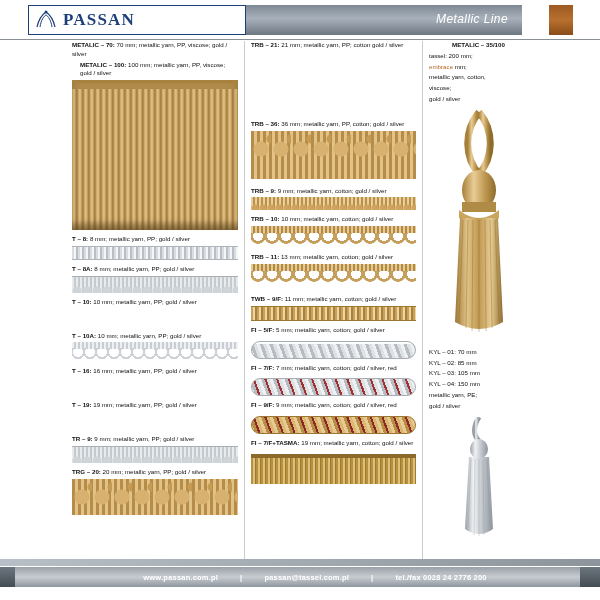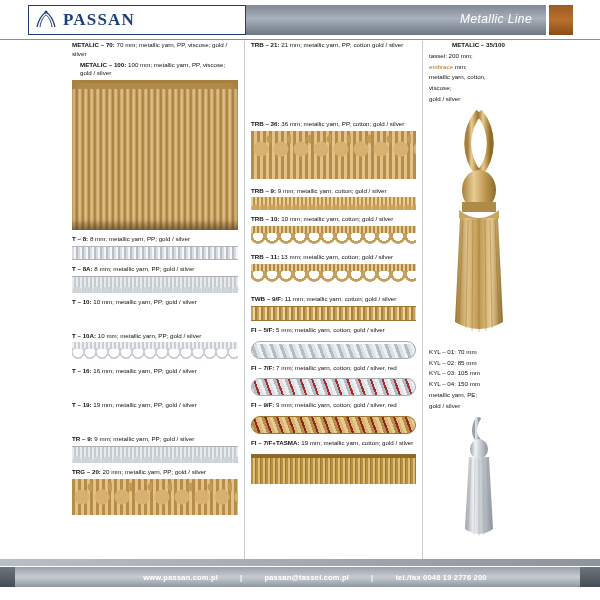--- a/index.html
+++ b/index.html
@@ -29,21 +29,21 @@
   .logo-mark {
     width:22px; height:22px; position:relative; flex:0 0 auto;
   }
   .logo-mark svg { display:block; }
   .logo-text {
     font-family:"Liberation Serif", serif;
     font-size:17px; font-weight:bold; letter-spacing:1.2px;
     color:#1d3f78;
   }
   .hdr-band {
-    position:absolute; left:246px; top:5px; width:300px; height:30px;
+    position:absolute; left:246px; top:5px; width:276px; height:30px;
     background:linear-gradient(180deg,#7e8894 0%, #a8b1bb 45%, #6d7782 100%);
   }
   .hdr-band span {
     position:absolute; right:14px; top:7px;
     color:#ffffff; font-size:12px; font-style:italic;
     letter-spacing:0.4px;
   }
   .hdr-square {
     position:absolute; left:549px; top:5px; width:24px; height:30px;
     background:linear-gradient(180deg,#9c5a22 0%, #b8702e 50%, #8a4c19 100%);
@@ -464,18 +464,18 @@
   </div>
 
   <div class="footer">
     <div class="footer-top"></div>
     <div class="footer-sq-l"></div>
     <div class="footer-bar">
       <a href="#">www.passan.com.pl</a>
       <span class="footer-sep">|</span>
       <a href="#">passan@tassel.com.pl</a>
       <span class="footer-sep">|</span>
-      <span>tel./fax 0048 19 2776 200</span>
+      <span>tel./fax 0028 24 2776 200</span>
     </div>
     <div class="footer-sq-r"></div>
   </div>
 
 </div>
 
 </body></html>

